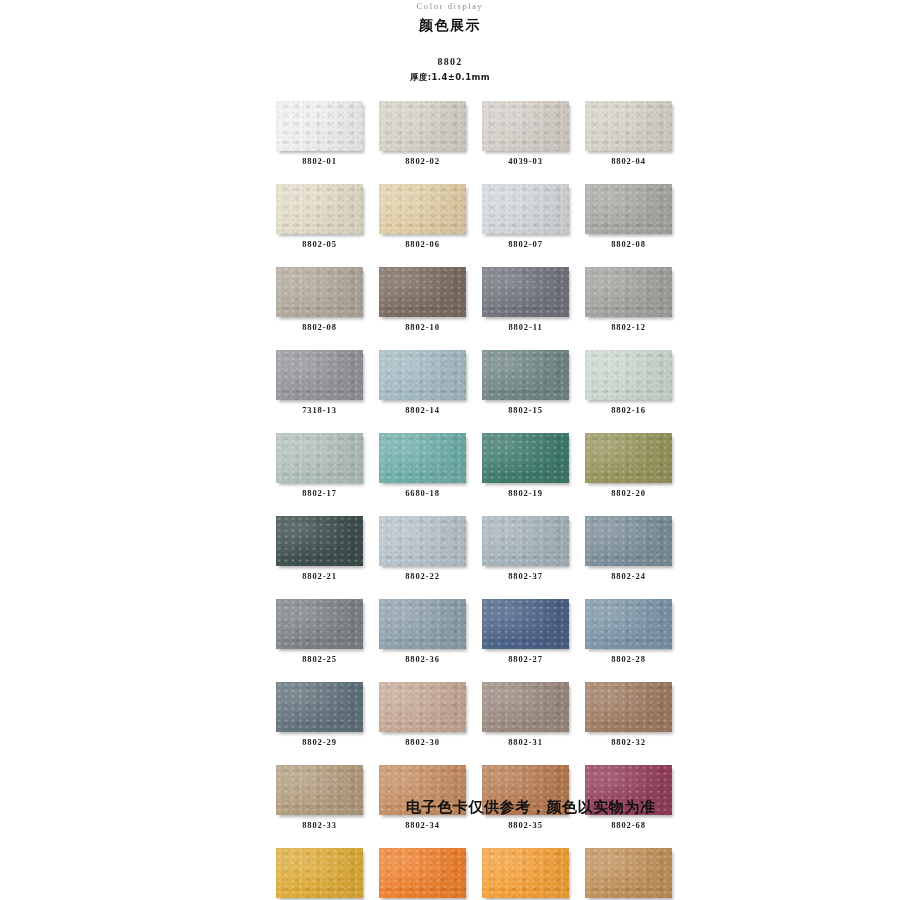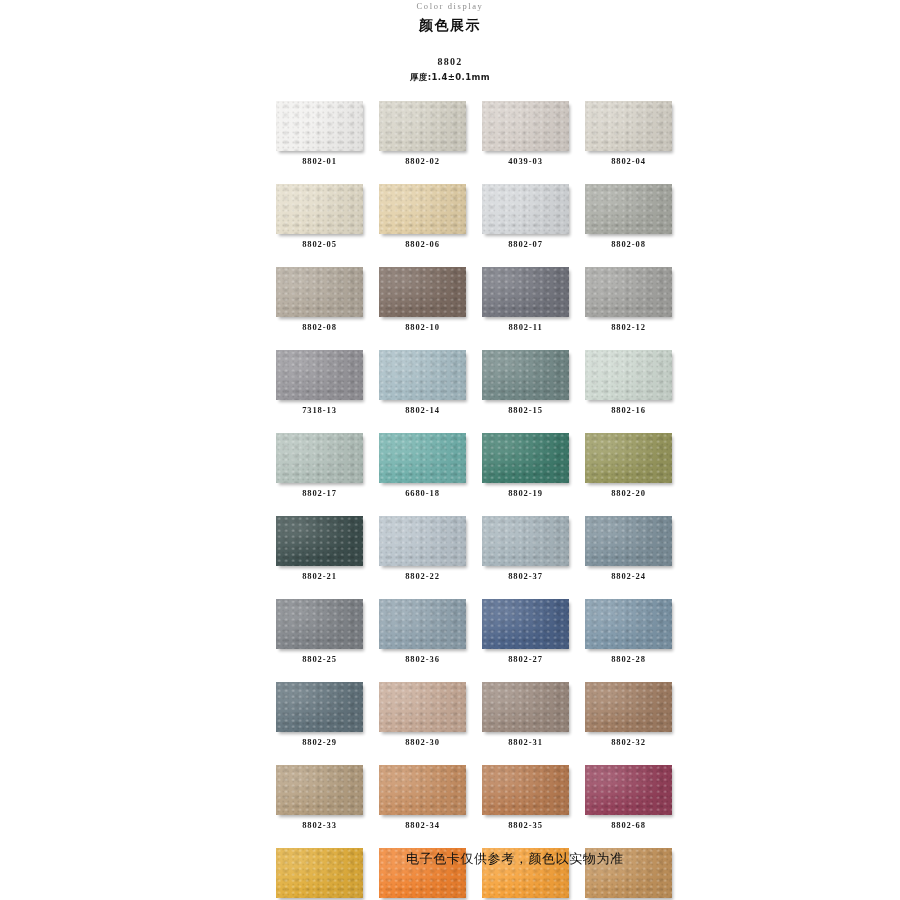--- a/index.html
+++ b/index.html
@@ -120,24 +120,24 @@
     color: #1a1a1a;
     margin-top: 5px;
     line-height: 11px;
     white-space: nowrap;
   }
 
   
   .footer-note {
     position: absolute;
     left: 406px;
-    top: 852px;
+    top: 800px;
     font-family: "DejaVu Sans", "Liberation Sans", sans-serif;
-    font-size: 13px;
-    font-weight: normal;
+    font-size: 15px;
+    font-weight: bold;
     letter-spacing: 0.6px;
     color: #101010;
     line-height: 14px;
     white-space: nowrap;
   }
 </style>
 </head>
 <body>
 
 <div class="page">

